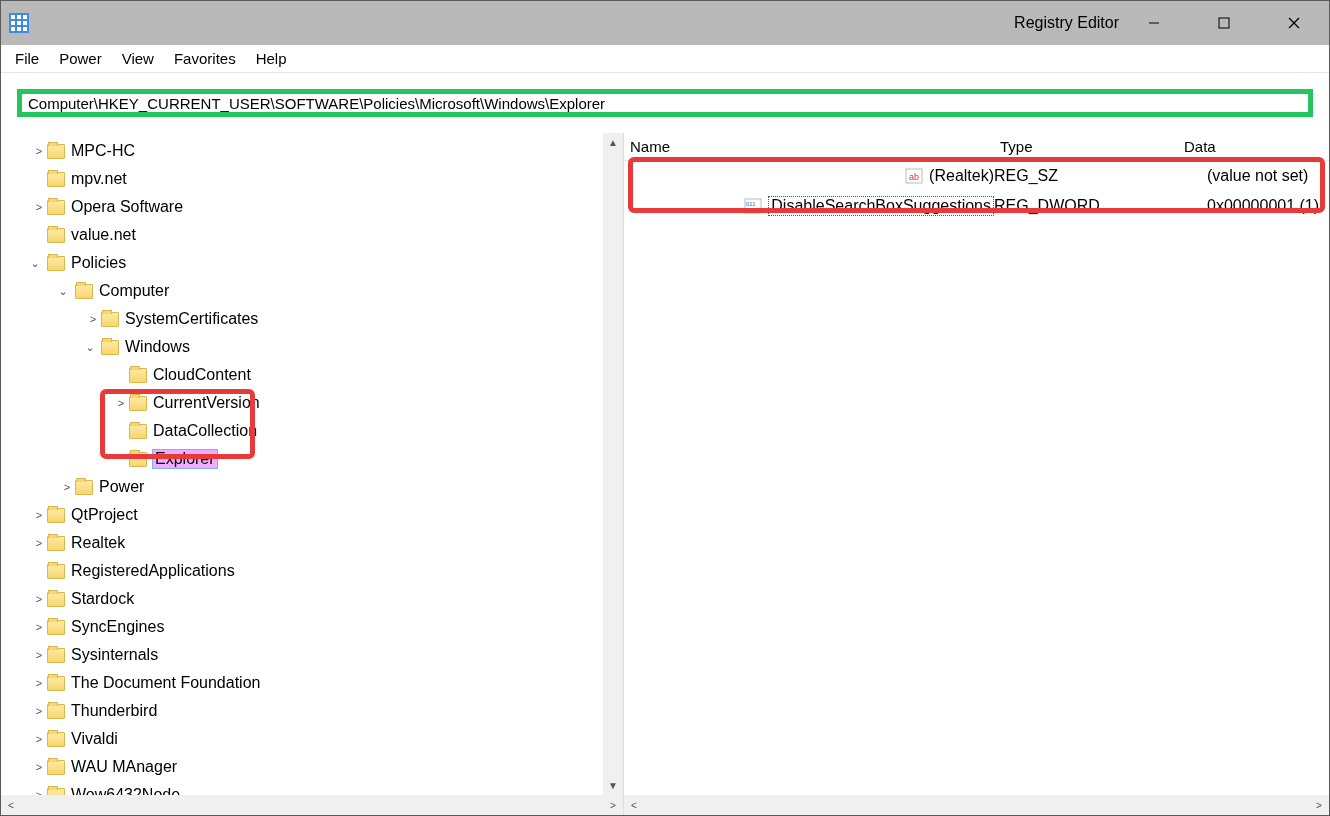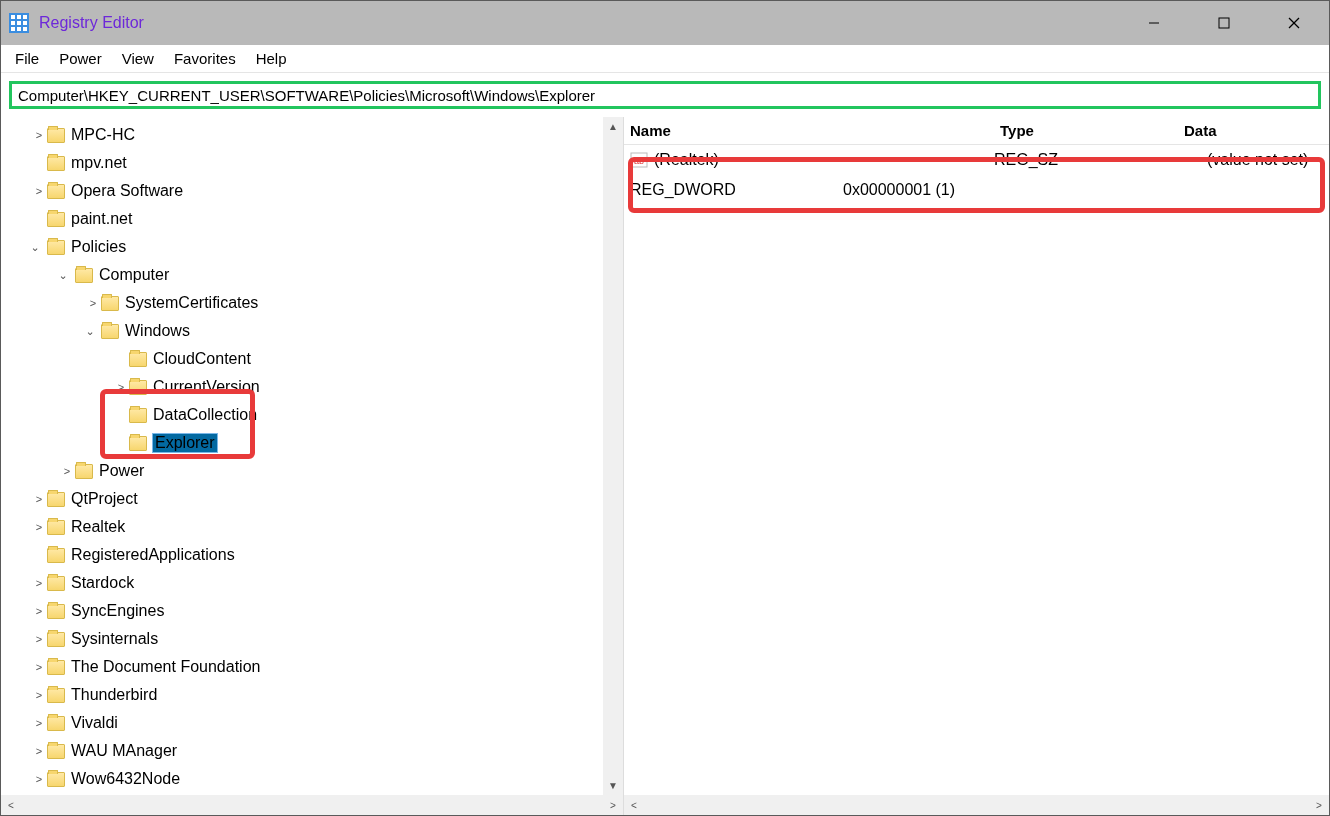--- a/index.html
+++ b/index.html
@@ -1,56 +1,56 @@
 <!DOCTYPE html>
 <html><head>
 <meta charset="utf-8">
 <style>
   * { box-sizing: border-box; }
   html, body { margin: 0; padding: 0; font-family: "Segoe UI", Tahoma, sans-serif; font-size: 14px; color: #000; background: #fff; }
   .window { width: 1330px; height: 816px; border: 1px solid #5a5a5a; background: #fff; display: flex; flex-direction: column; position: relative; }
 
   .titlebar { height: 44px; background: #b9b9b9; display: flex; align-items: center; padding-left: 8px; }
   .titlebar .app-icon { width: 20px; height: 20px; margin-right: 10px; }
-  .titlebar .title { font-size: 16px; color: #6d28d9; flex: 1; }
+  .titlebar .title { font-size: 16px; color: #000000; flex: 1; text-align: right; }
   .titlebar .win-controls { display: flex; height: 100%; }
   .titlebar .win-btn { width: 70px; display: flex; align-items: center; justify-content: center; font-size: 16px; color: #000; }
 
   .menubar { height: 28px; display: flex; align-items: center; padding: 0 4px; border-bottom: 1px solid #e5e5e5; font-size: 15px; }
   .menubar .menu-item { padding: 2px 10px; cursor: default; }
 
-  .addrbar { height: 28px; border: 3px solid #22c55e; margin: 8px; padding: 2px 6px; font-size: 15px; display:flex; align-items:center; }
+  .addrbar { height: 28px; border: 5px solid #22c55e; margin: 16px; padding: 2px 6px; font-size: 15px; display:flex; align-items:center; }
 
   .body { flex: 1; display: flex; min-height: 0; }
   .tree-wrap { width: 623px; display: flex; flex-direction: column; border-right: 1px solid #ddd; }
   .tree { flex: 1; overflow: hidden; position: relative; padding-top:4px; }
   .vscroll-left { position:absolute; right:0; top:0; bottom:0; width:20px; background:#f0f0f0; display:flex; flex-direction:column; align-items:center; justify-content:space-between; }
   .vscroll-left .arrow { font-size:10px; color:#555; padding:4px 0; }
   .hscroll { height: 20px; background: #f0f0f0; display:flex; align-items:center; }
   .hscroll .harrow { width:20px; text-align:center; font-size:10px; color:#555; }
   .hscroll .hthumb { flex:1; height:14px; margin:0 0; }
 
   .tree ul { list-style: none; margin: 0; padding: 0; }
   .tree li { white-space: nowrap; }
   .row { display: flex; align-items: center; height: 28px; font-size: 16px; position: relative; }
   .exp { width: 16px; text-align: center; font-size: 11px; color: #555; }
   .folder { width: 18px; height: 15px; background: linear-gradient(#ffe9a6,#f7d66e); border:1px solid #d9b94b; border-radius:1px; margin-right:6px; flex:none; position:relative; }
   .folder::before{ content:""; position:absolute; top:-3px; left:0; width:8px; height:3px; background:#f7d66e; border:1px solid #d9b94b; border-bottom:none; border-radius:1px 1px 0 0;}
   .lbl {}
-  .row.sel .lbl { background:#0369a1; outline:1px solid #7ab7e8; padding:0 2px; }
+  .row.sel .lbl { background:#f0abfc; outline:1px solid #7ab7e8; padding:0 2px; }
   .ind { display:inline-block; }
 
   .list-wrap { flex:1; display:flex; flex-direction:column; }
-  .list-header { display:flex; height:28px; align-items:center; font-size:15px; border-bottom:1px solid #e5e5e5; padding-left:6px;font-weight:bold; }
+  .list-header { display:flex; height:28px; align-items:center; font-size:15px; border-bottom:1px solid #e5e5e5; padding-left:6px; }
   .col-name { width: 370px; }
   .col-type { width: 184px; }
   .col-data { flex:1; }
   .list-body { flex:1; position:relative; padding-left:6px; }
   .val-row { display:flex; align-items:center; height:30px; font-size:16px; }
-  .val-row .vname { width:364px; display:flex; align-items:center; gap:6px; }
+  .val-row .vname { width:364px; display:flex; align-items:center; gap:6px;justify-content:flex-end; }
   .val-row .vtype { width:184px; }
   .val-row .vdata { flex:1;margin-left:29px; }
   .reg-icon-str { width:18px; height:18px; }
   .reg-icon-dw { width:18px; height:18px; }
   .val-row.selrow .nselbox{ border:1px dotted #555; padding:0 2px; }
 
   .highlight-box { position:absolute; border:5px solid #e83a3a; border-radius:6px; pointer-events:none; z-index:10; }
   .hl1 { left:99px; top:388px; width:155px; height:70px; }
   .hl2 { left:627px; top:156px; width:697px; height:56px; }
 </style>
@@ -140,21 +140,21 @@
                 <span class="exp">&gt;</span>
                 <span class="folder"></span>
                 <span class="lbl">Opera Software</span>
               </div>
             </li>
           <li>
               <div class="row">
                 <span class="ind" style="width:30px"></span>
                 <span class="exp"></span>
                 <span class="folder"></span>
-                <span class="lbl">paint.net</span>
+                <span class="lbl">value.net</span>
               </div>
             </li>
           <li>
               <div class="row">
                 <span class="ind" style="width:22px"></span>
                 <span class="exp" style="width:24px">⌄</span>
                 <span class="folder"></span>
                 <span class="lbl">Policies</span>
               </div>
             </li>
@@ -333,20 +333,30 @@
                   <rect x="1" y="2" width="16" height="14" fill="#fff" stroke="#bbb"></rect>
                   <text x="4" y="13" font-size="9" fill="#d33">ab</text>
                 </svg>
             </span>
             <span>(Realtek)</span>
           </div>
           <div class="vtype">REG_SZ</div>
           <div class="vdata">(value not set)</div>
         </div>
         <div class="val-row selrow">
+          <div class="vname">
+            <span class="reg-icon-dw">
+              <svg viewBox="0 0 18 18">
+                  <rect x="1" y="2" width="16" height="14" fill="#fff" stroke="#bbb"></rect>
+                  <text x="2" y="9" font-size="6" fill="#2a6fd6">011</text>
+                  <text x="2" y="15" font-size="6" fill="#2a6fd6">110</text>
+                </svg>
+            </span>
+            <span class="nselbox">DisableSearchBoxSuggestions</span>
+          </div>
           <div class="vtype">REG_DWORD</div>
           <div class="vdata">0x00000001 (1)</div>
         </div>
       </div>
       <div class="hscroll">
         <span class="harrow">&lt;</span>
         <span class="hthumb"></span>
         <span class="harrow">&gt;</span>
       </div>
     </div>

